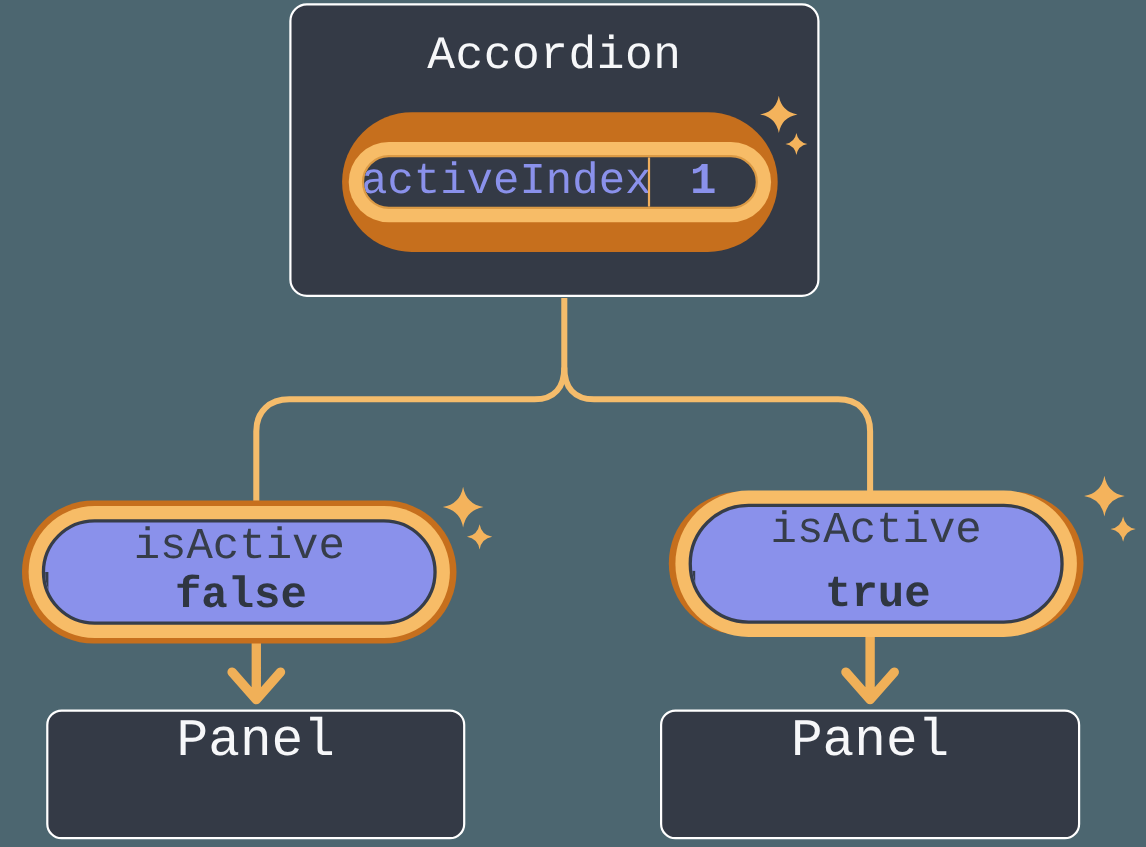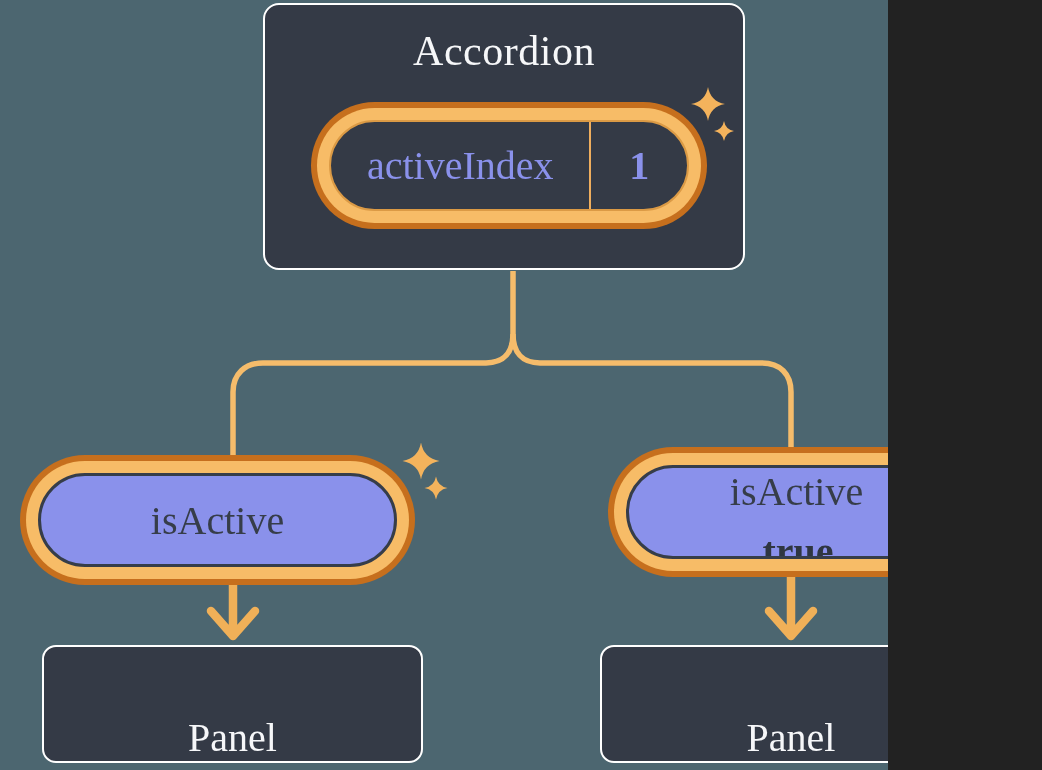--- a/index.html
+++ b/index.html
@@ -13,53 +13,53 @@
     --ink:#363D49;
     --ink_strong:#2F3641;
     --line:#F5BC6B;
     --arrow:#F0B058;
     --sparkle:#F4B35C;
     --top_divider:#EFAE5E;
     --top_pill_edge:#DB9A45;
   }
   html,body{margin:0;padding:0;background:#222;}
   .canvas{
-    position:relative;width:888px;height:770px;overflow:hidden;
+    position:relative;width:1042px;height:770px;overflow:hidden;
     background:var(--background);
-    font-family:Liberation Serif, serif;
+    font-family:Liberation Mono, monospace;
   }
   svg.layer{position:absolute;left:0;top:0;width:1042px;height:770px;pointer-events:none;}
   #layer-lines{z-index:1;}
   #layer-sparkles{z-index:3;}
   .cline{fill:none;stroke:var(--line);stroke-width:5.5;}
   .carrow{fill:none;stroke:var(--arrow);stroke-width:8.5;stroke-linecap:round;stroke-linejoin:round;}
   .sparkle{fill:var(--sparkle);}
 
   .card{
     position:absolute;z-index:2;box-sizing:border-box;
     background:var(--card);
     border:2.5px solid var(--card_border);
     border-radius:16px;
   }
   .accordion-card{left:263px;top:3px;width:482px;height:267px;}
   .card-title{
     position:absolute;left:0;right:0;top:22px;text-align:center;
     font-size:42px;font-weight:500;color:var(--card_text);letter-spacing:0.5px;
   }
   .panel{
-    display:flex;align-items:flex-end;justify-content:center;
-    font-size:40px;font-weight:500;color:var(--card_text);
+    display:flex;align-items:flex-start;justify-content:center;
+    font-size:48px;font-weight:500;color:var(--card_text);
     border-radius:14px;
   }
   .panel-left{left:42px;top:645px;width:381px;height:118px;}
   .panel-right{left:600px;top:645px;width:382px;height:118px;}
 
   .ring{
     position:absolute;z-index:2;box-sizing:border-box;
-    background:var(--ring_outer);border-radius:999px;padding:6px;display:flex;
+    background:var(--ring_outer);border-radius:999px;padding:6px;display:flex;align-items:center;
   }
   .ring-inner{
     flex:1;background:var(--ring_inner);border-radius:999px;padding:12px;
     display:flex;box-sizing:border-box;
   }
   .pill{
     flex:1;border-radius:999px;display:flex;overflow:hidden;box-sizing:border-box;
   }
   .seg{display:flex;align-items:center;justify-content:center;font-size:40px;min-width:0;}
 
@@ -101,20 +101,21 @@
           <div class="seg seg-value">1</div>
         </div>
       </div>
     </div>
   </div>
 
   <div class="ring prop-ring-left">
     <div class="ring-inner">
       <div class="pill prop-pill">
         <div class="seg seg-label">isActive</div>
+        <div class="seg seg-value">false</div>
       </div>
     </div>
   </div>
 
   <div class="ring prop-ring-right">
     <div class="ring-inner">
       <div class="pill prop-pill">
         <div class="seg seg-label">isActive</div>
         <div class="seg seg-value">true</div>
       </div>

